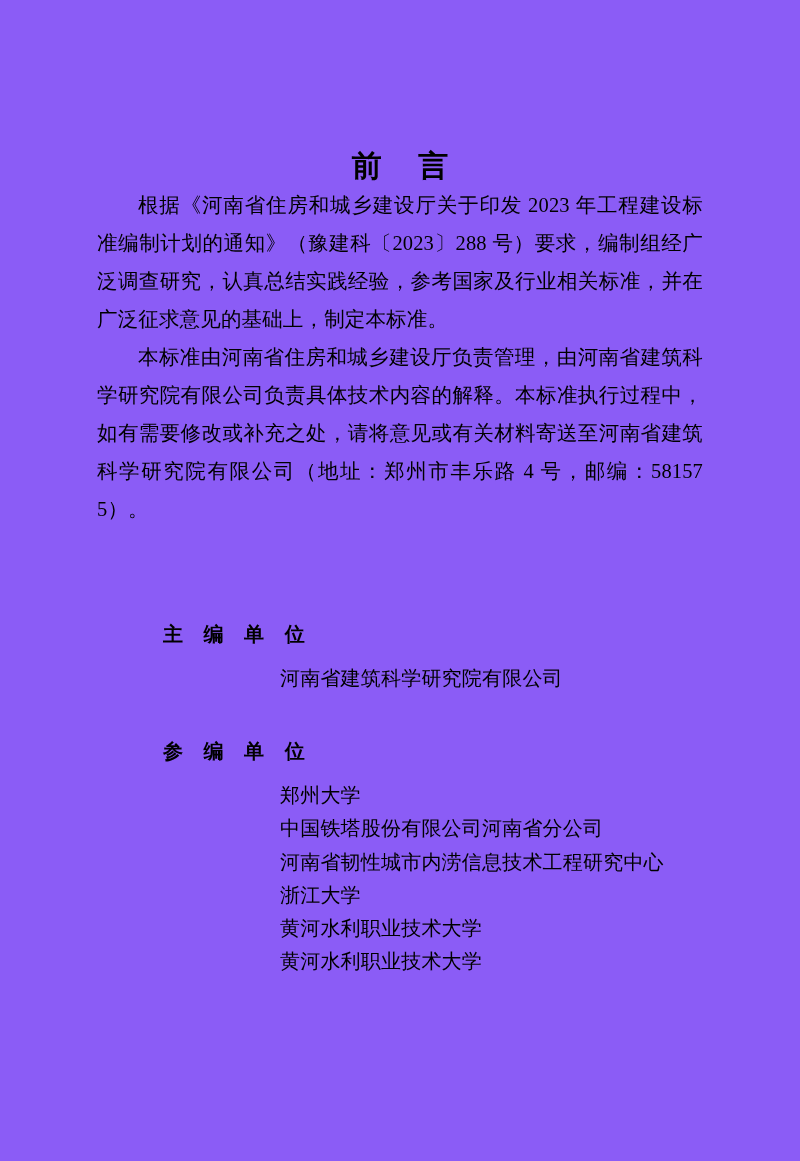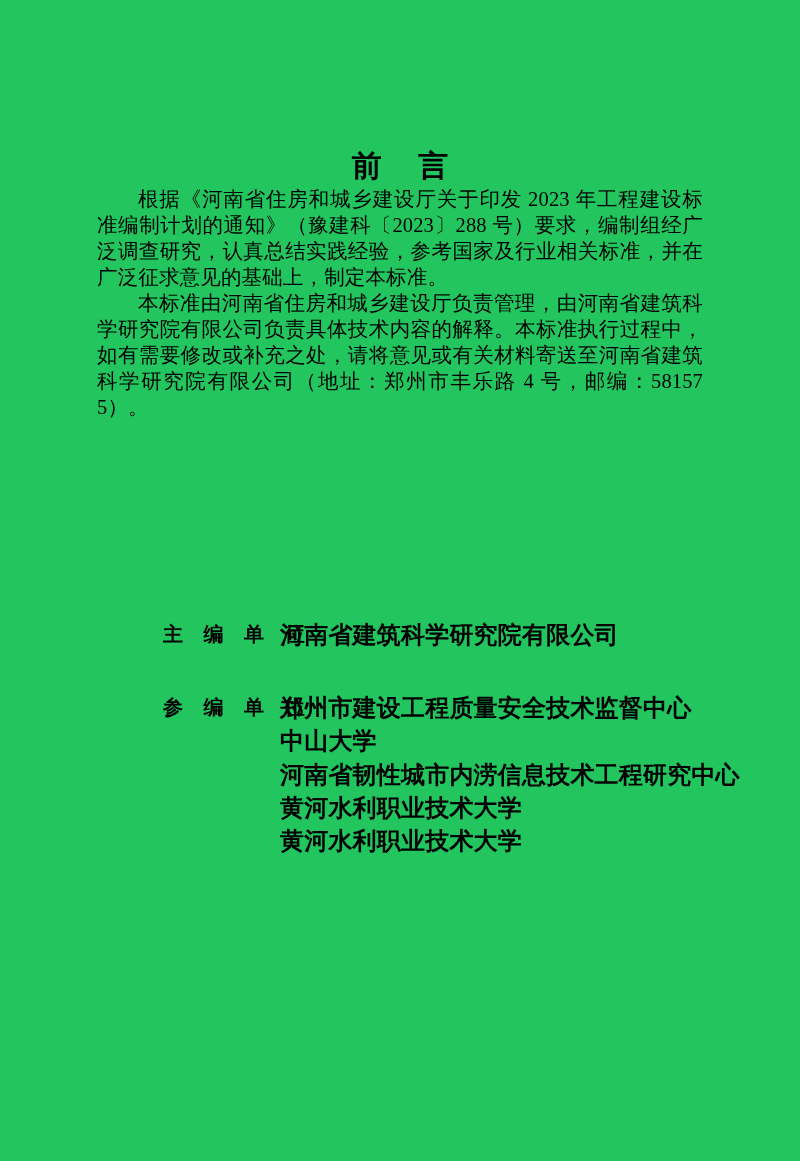--- a/index.html
+++ b/index.html
@@ -16,21 +16,21 @@
     color: #000000;
     -webkit-font-smoothing: antialiased;
   }
 
   .page {
     position: absolute;
     left: 0;
     top: 0;
     width: 800px;
     height: 1161px;
-    background: #22c55e;
+    background: #8b5cf6;
   }
 
   
   .doc-title {
     position: absolute;
     left: 0;
     top: 126px;
     width: 800px;
     text-align: center;
     font-family: "Liberation Sans", "DejaVu Sans", sans-serif;
@@ -45,21 +45,21 @@
   .body-block {
     position: absolute;
     left: 97px;
     top: 186px;
     width: 606px;
   }
 
   .para {
     font-family: "Liberation Serif", "DejaVu Serif", serif;
     font-size: 20.5px;
-    line-height: 26px;
+    line-height: 38px;
     text-align: justify;
     text-justify: inter-character;
     text-indent: 41px;
     margin: 0;
     letter-spacing: 0.15px;
     word-break: break-all;
   }
 
   
   .units {
@@ -86,24 +86,25 @@
     font-weight: bold;
     font-size: 20px;
     letter-spacing: 7.5px;
     line-height: 33px;
     white-space: nowrap;
   }
 
   .unit-values {
     flex: 1 1 auto;
     font-family: "Liberation Sans", "DejaVu Sans", sans-serif;
-    font-weight: bold;
-    font-size: 24px;
+    font-weight: normal;
+    font-size: 20px;
     line-height: 33.2px;
     letter-spacing: 0.2px;
+    margin-top: 44px;
   }
 
   .unit-values .unit-item {
     display: block;
     white-space: nowrap;
   }
 </style>
 </head>
 <body>
 
@@ -121,23 +122,24 @@
     <div class="unit-row chief">
       <div class="unit-label">主 编 单 位</div>
       <div class="unit-values">
         <span class="unit-item">河南省建筑科学研究院有限公司</span>
       </div>
     </div>
 
     <div class="unit-row">
       <div class="unit-label">参 编 单 位</div>
       <div class="unit-values">
-        <span class="unit-item">郑州市建设工程质量安全技术监督中心</span>
-        <span class="unit-item">中山大学</span>
+        <span class="unit-item">郑州大学</span>
+        <span class="unit-item">中国铁塔股份有限公司河南省分公司</span>
         <span class="unit-item">河南省韧性城市内涝信息技术工程研究中心</span>
+        <span class="unit-item">浙江大学</span>
         <span class="unit-item">黄河水利职业技术大学</span>
         <span class="unit-item">黄河水利职业技术大学</span>
       </div>
     </div>
 
   </div>
 
 </div>
 
 </body></html>

